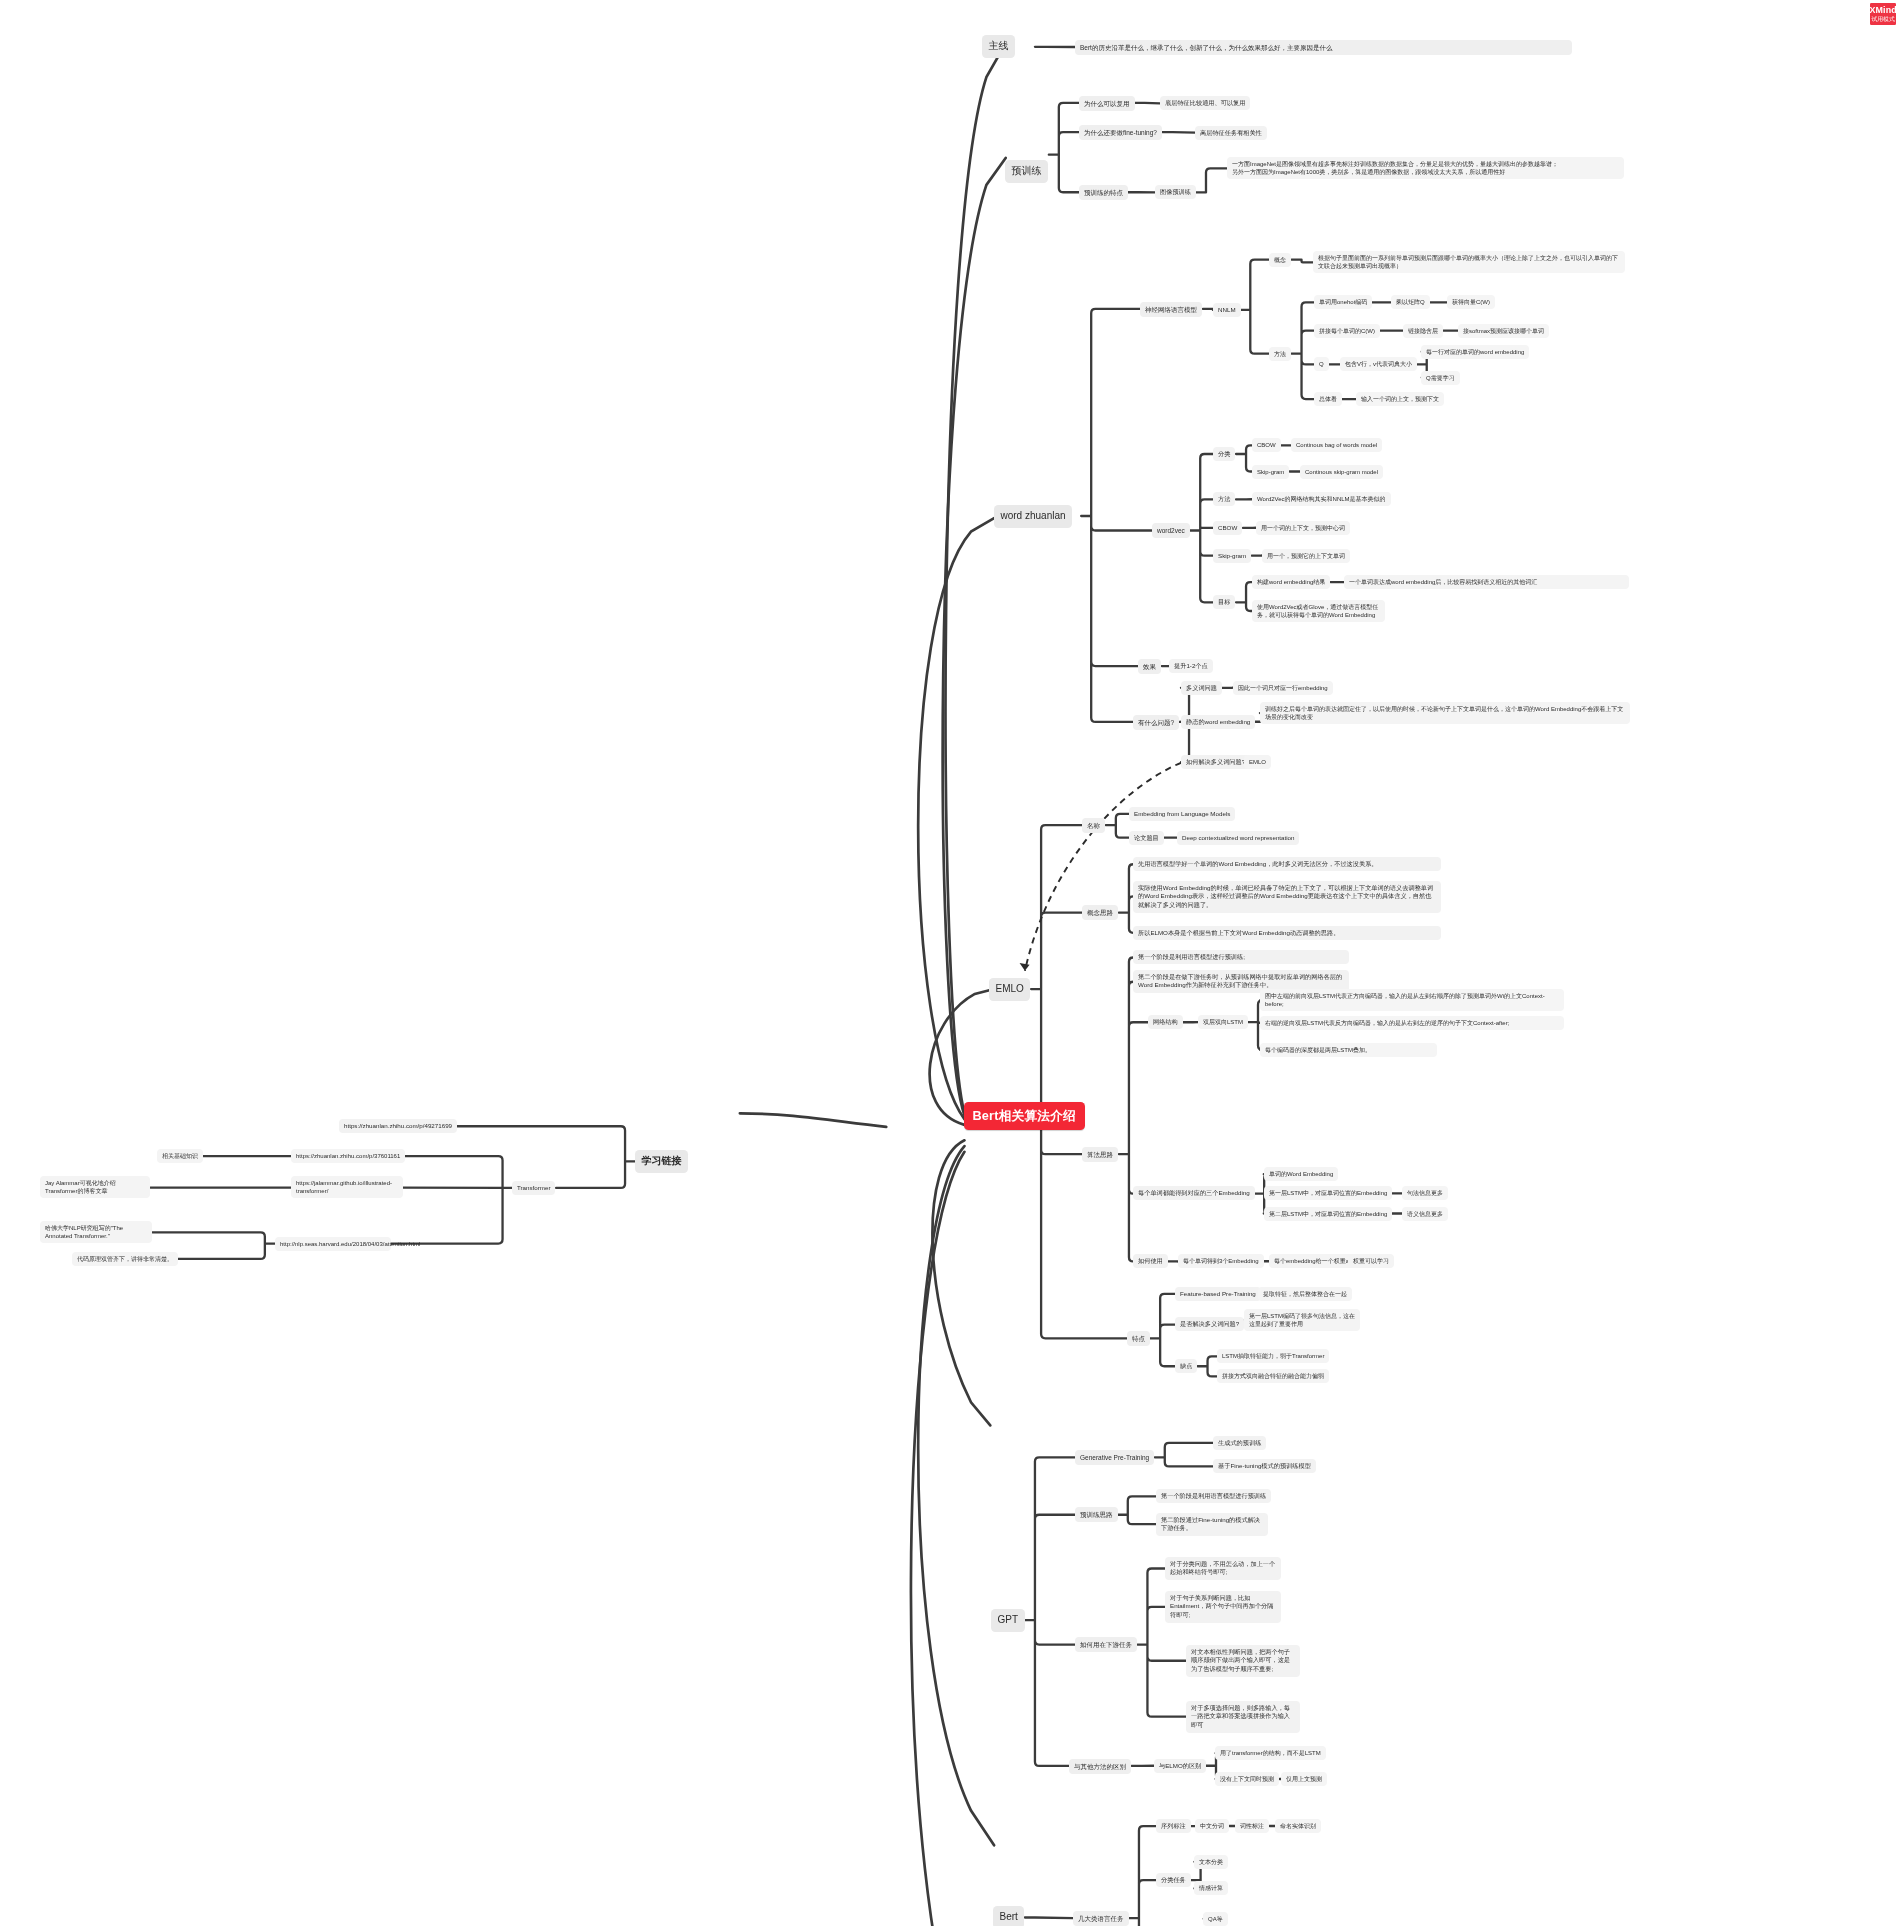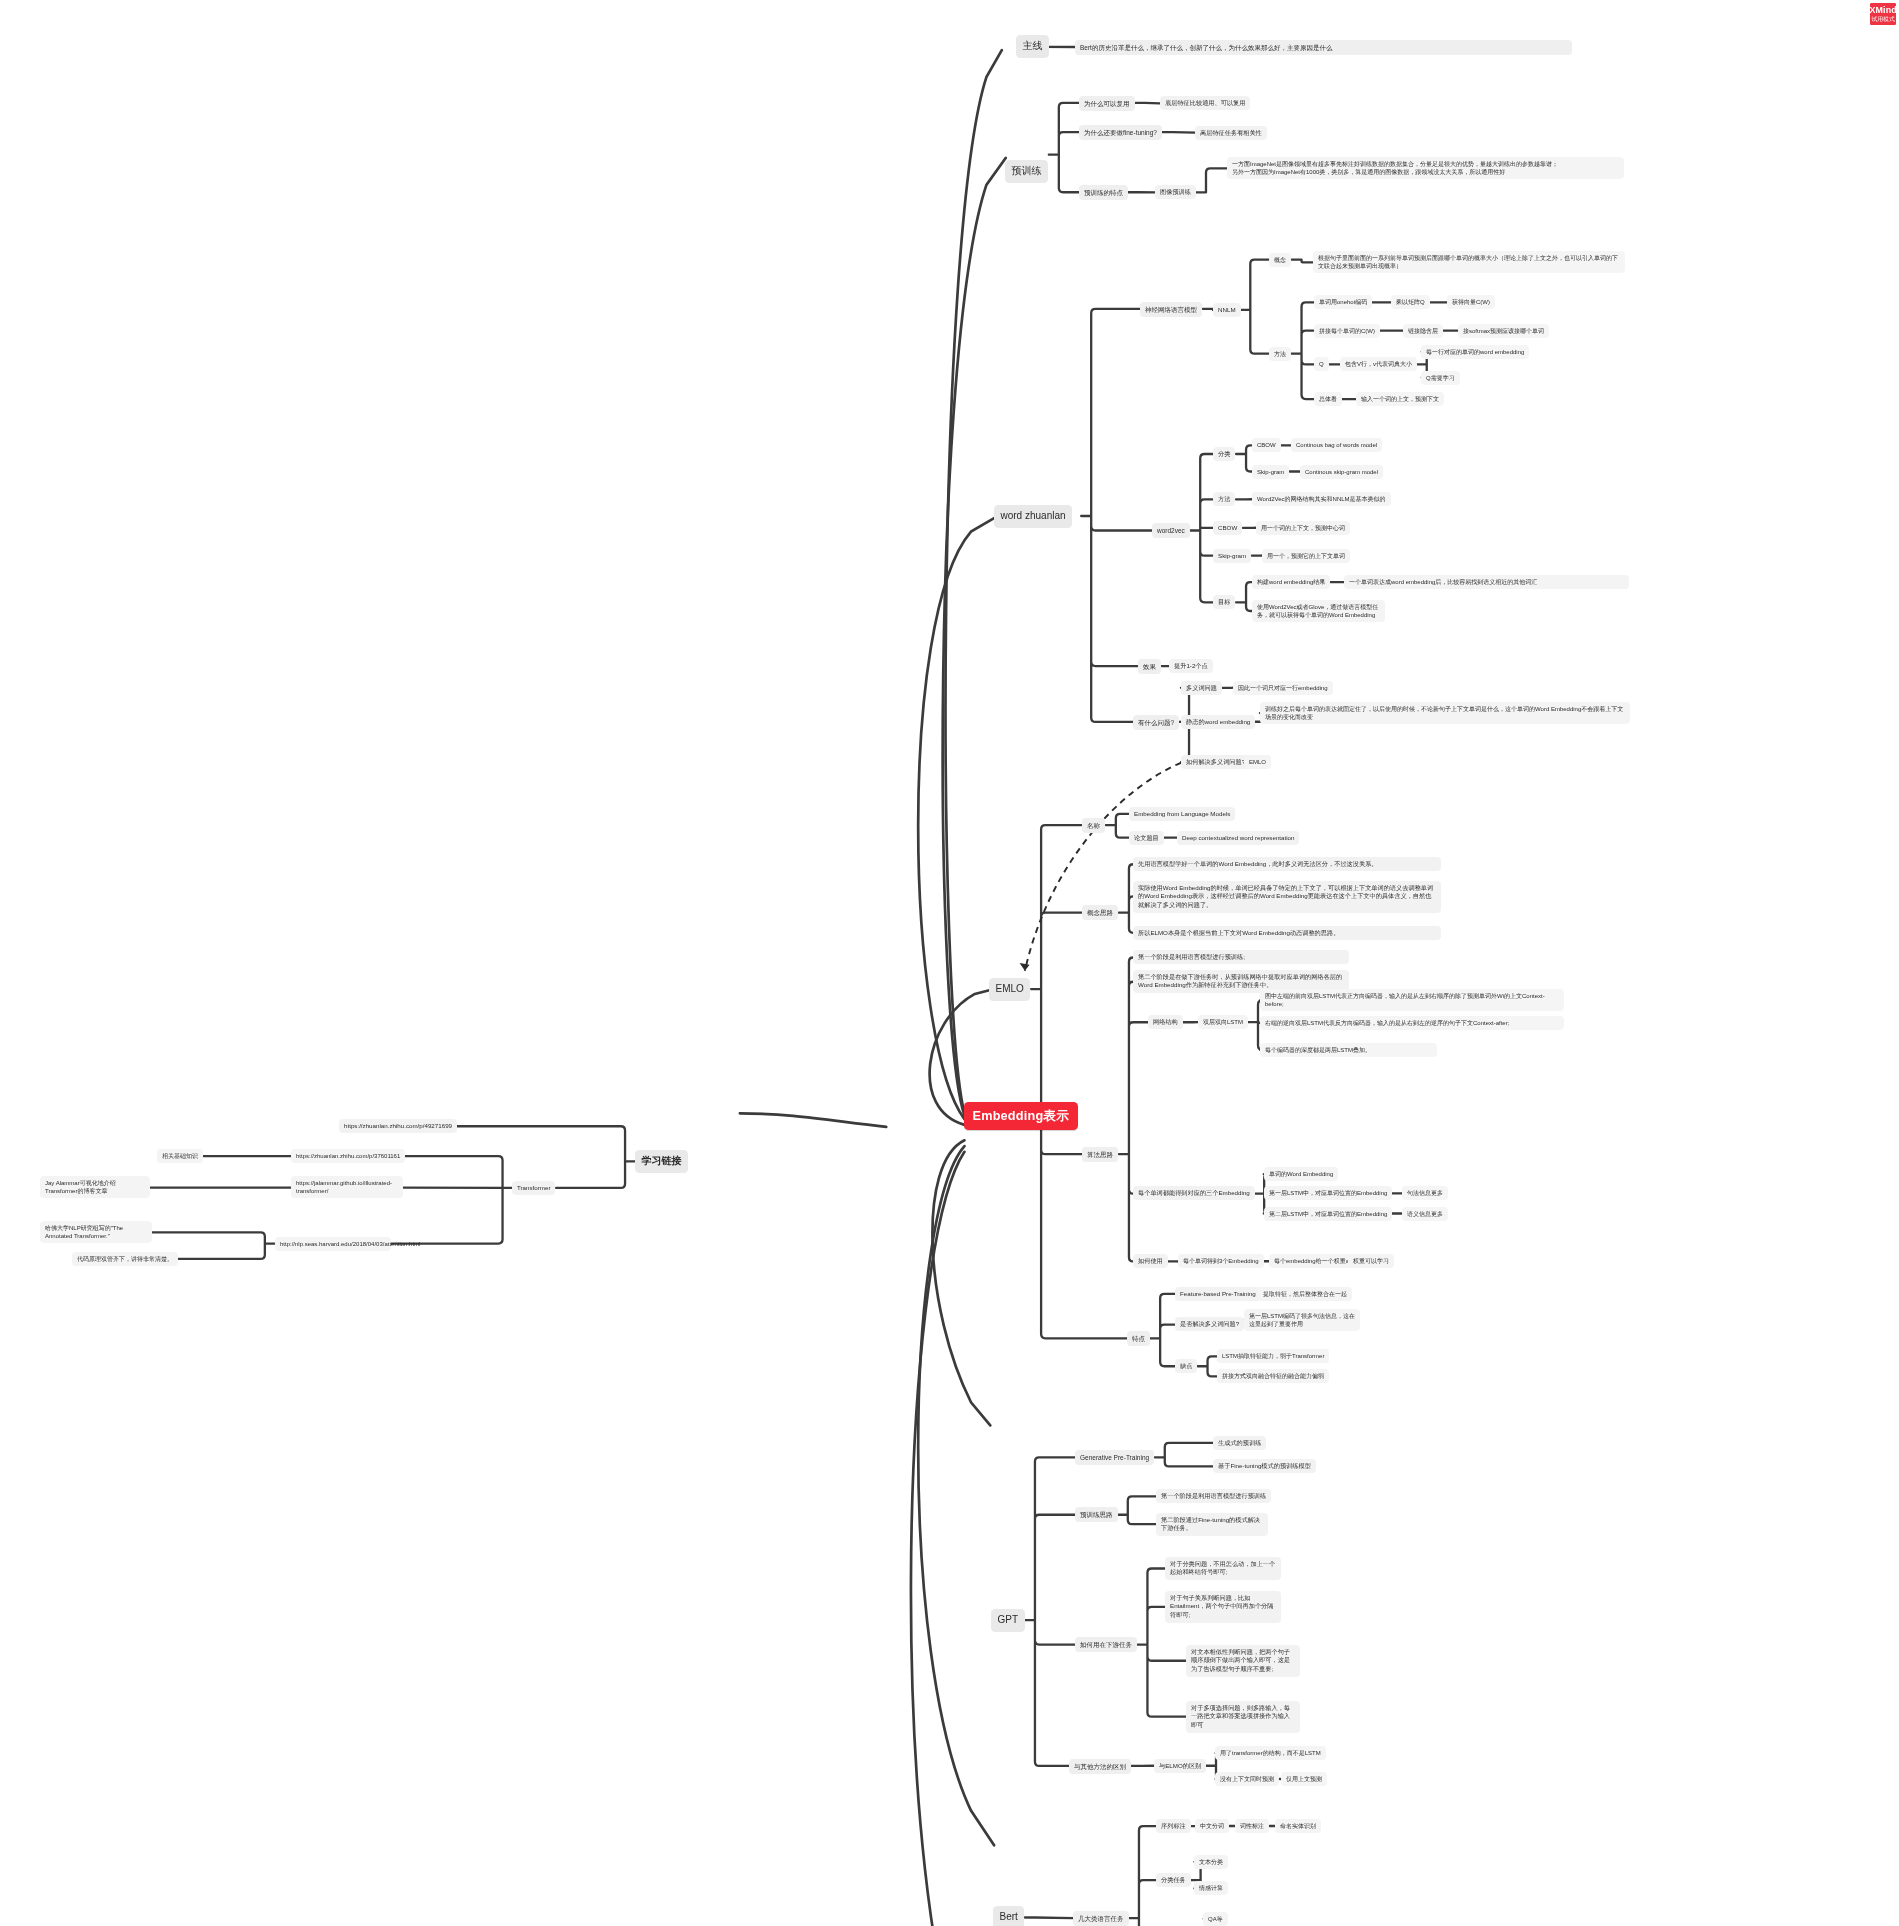--- a/index.html
+++ b/index.html
@@ -148,23 +148,23 @@
       </g>
   <path d="M3065,1980 C2900,2050 2720,2250 2660,2520" stroke="#2b2b2b" fill="none" stroke-width="5" stroke-dasharray="16 13"></path>
       <path d="M2660,2520 l-14,-20 l26,4 z" fill="#2b2b2b"></path>
     </svg>
 
   <div class="xmind-badge">
     <div class="x1">XMind</div>
     <div class="x2">试用模式</div>
   </div>
 
-  <div class="node n-root" style="left:964px; top:1102px;">Embedding表示</div>
-
-  <div class="node n-l1" style="left:1016px; top:35px;">主线</div>
+  <div class="node n-root" style="left:964px; top:1102px;">Bert相关算法介绍</div>
+
+  <div class="node n-l1" style="left:982px; top:35px;">主线</div>
   <div class="node n-l2" style="left:1075px; top:40px; width:497px;">Bert的历史沿革是什么，继承了什么，创新了什么，为什么效果那么好，主要原因是什么</div>
 
   <div class="node n-l1" style="left:1005px; top:160px;">预训练</div>
   <div class="node n-l2" style="left:1079px; top:96px;">为什么可以复用</div>
   <div class="node n-l3" style="left:1160px; top:96px;">底层特征比较通用、可以复用</div>
   <div class="node n-l2" style="left:1079px; top:125px;">为什么还要做fine-tuning?</div>
   <div class="node n-l3" style="left:1195px; top:126px;">高层特征任务有相关性</div>
   <div class="node n-l2" style="left:1079px; top:185px;">预训练的特点</div>
   <div class="node n-l3" style="left:1155px; top:185px;">图像预训练</div>
   <div class="node n-l4" style="left:1227px; top:157px; width:397px;">一方面ImageNet是图像领域里有超多事先标注好训练数据的数据集合，分量足是很大的优势，量越大训练出的参数越靠谱；

